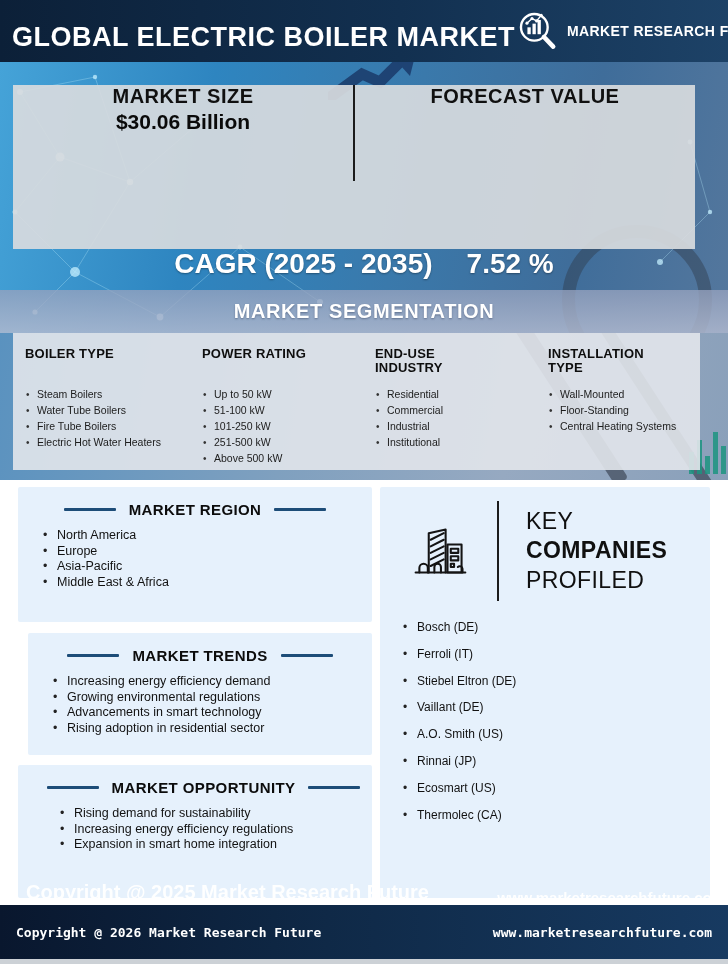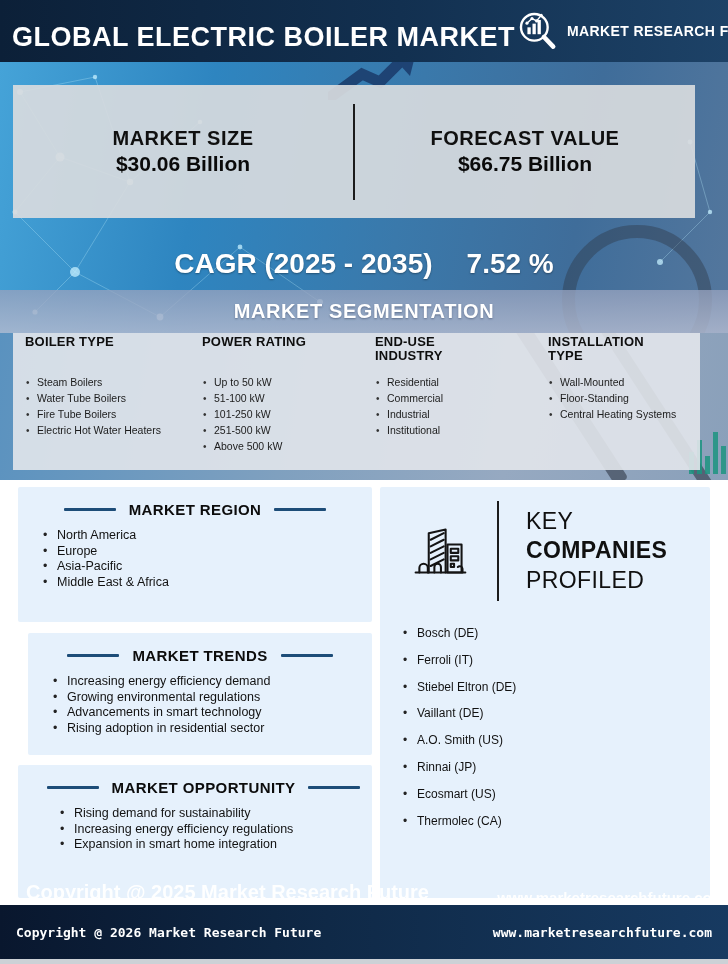--- a/index.html
+++ b/index.html
@@ -14,22 +14,22 @@
   .brand-text { color:#fff; font-size:14px; font-weight:bold; letter-spacing:.4px; white-space:nowrap; }
   .brand sup { color:#fff; font-size:7px; vertical-align:top; position:relative; top:-6px; }
 
   
   .hero { height:271px; position:relative; overflow:hidden;
           background:linear-gradient(100deg,#45a3d8 0%,#2e85c0 28%,#3a79ab 55%,#3f6d9a 78%,#54779d 100%); }
   .plexus { position:absolute; inset:0; z-index:1; }
   .ring { position:absolute; width:150px; height:150px; border-radius:50%; border:13px solid rgba(45,55,70,.42);
           right:16px; top:163px; z-index:1; }
   .deco-arrow { position:absolute; left:328px; top:-14px; z-index:1; opacity:.9; }
-  .stats-panel { position:absolute; left:13px; right:33px; top:23px; height:133px;
-                 background:rgba(216,219,222,.92); z-index:2; display:flex; align-items:center; }
+  .stats-panel { position:absolute; left:13px; right:33px; top:23px; height:164px;
+                 background:rgba(216,219,222,.92); z-index:2; display:flex; }
   .stat { flex:1; text-align:center; }
   .stat-label { font-size:20px; font-weight:bold; color:#101010; letter-spacing:.5px; }
   .stat-value { font-size:21px; font-weight:bold; color:#0a0a0a; margin-top:2px; }
   .stat-divider { width:2px; height:96px; background:#1b1b1b; z-index:2; }
   .cagr-row { position:absolute; left:0; right:0; top:186px; text-align:center; z-index:2;
               color:#fff; font-size:28px; font-weight:bold; text-shadow:0 1px 2px rgba(0,0,0,.35); }
   .cagr-row .cagr-val { margin-left:34px; }
   .seg-strip { position:absolute; left:0; right:0; bottom:0; height:43px; z-index:2;
                background:linear-gradient(180deg, rgba(150,162,190,.78), rgba(176,185,207,.85));
                display:flex; align-items:center; justify-content:center; }
@@ -37,21 +37,21 @@
 
   
   .seg-body { height:147px; position:relative; overflow:hidden;
               background:linear-gradient(100deg,#5a92bf 0%,#7fa0bf 40%,#96a9c1 70%,#8aa0ba 100%); }
   .handle { position:absolute; background:rgba(40,48,60,.55); z-index:1; border-radius:4px; }
   .handle.h1 { width:15px; height:200px; left:560px; top:-35px; transform:rotate(-33deg); }
   .handle.h2 { width:12px; height:200px; left:648px; top:-30px; transform:rotate(-33deg); }
   .teal-bars { position:absolute; right:2px; bottom:6px; display:flex; align-items:flex-end; gap:3px; z-index:1; }
   .teal-bars i { display:block; width:5px; background:rgba(28,148,128,.85); }
   .seg-panel { position:absolute; left:13px; right:28px; top:0; bottom:10px; background:rgba(226,230,235,.9);
-               z-index:3; display:grid; grid-template-columns:177px 173px 173px 1fr; padding:2px 0 0 12px; }
+               z-index:3; display:grid; grid-template-columns:177px 173px 173px 1fr; padding:14px 0 0 12px; }
   .seg-col h3 { font-size:13px; font-weight:bold; color:#0e0e0e; letter-spacing:.2px; line-height:14px; height:42px; }
   .seg-col.narrow h3 { width:112px; }
   .seg-col.wide h3 { white-space:nowrap; }
   .seg-col ul { list-style:none; }
   .seg-col li { position:relative; padding-left:12px; font-size:10.5px; color:#1c1c1c; line-height:11px; margin-bottom:5px; }
   .seg-col li::before { content:"•"; position:absolute; left:1px; top:0; color:#333; font-size:10px; }
 
   
   .lower { height:425px; background:#ffffff; position:relative; padding:7px 18px 0 18px; display:flex; gap:8px; }
   .left-col { width:354px; display:flex; flex-direction:column; }
@@ -65,21 +65,21 @@
   .card-region { height:135px; margin-bottom:11px; }
   .card-trends { height:122px; margin-bottom:10px;margin-left:10px; }
   .card-opportunity { height:133px;padding-left:17px; }
 
   .right-col { flex:1; }
   .card-companies { height:411px; }
   .comp-head { display:flex; align-items:center; gap:27px; padding:14px 8px 0 30px; }
   .comp-vline { width:2px; height:100px; background:#1c1c1c; }
   .comp-title div { font-size:23px; line-height:29.5px; color:#101010; letter-spacing:.4px; }
   .comp-title .bold { font-weight:bold; }
-  .card-companies ul { margin-top:24px; padding-left:22px; }
+  .card-companies ul { margin-top:18px; padding-left:22px; }
   .card-companies li { font-size:12px; line-height:16px; margin-bottom:10.8px; }
 
   .watermark { position:absolute; color:rgba(255,255,255,.95); font-weight:bold; z-index:2; white-space:nowrap; }
   .wm-left { left:26px; top:401px; font-size:20px; }
   .wm-right { right:3px; top:409px; font-size:15px; }
 
   
   .footer { height:54px; background:linear-gradient(90deg,#09172e 0%,#0f2947 45%,#173a61 100%);
             display:flex; align-items:center; justify-content:space-between; padding:0 16px;
             font-family:"DejaVu Sans Mono", monospace; color:#fff; font-size:13px; font-weight:bold; }
@@ -154,21 +154,20 @@
     <div class="ring"></div>
 
     <div class="stats-panel">
       <div class="stat">
         <div class="stat-label">MARKET SIZE</div>
         <div class="stat-value">$30.06 Billion</div>
       </div>
       <div class="stat-divider"></div>
       <div class="stat">
         <div class="stat-label">FORECAST VALUE</div>
-        <div class="stat-value">$66.75 Billion</div>
       </div>
     </div>
 
     <div class="cagr-row">
       <span>CAGR (2025 - 2035)</span><span class="cagr-val">7.52 %</span>
     </div>
 
     <div class="seg-strip">
       <h2>MARKET SEGMENTATION</h2>
     </div>

